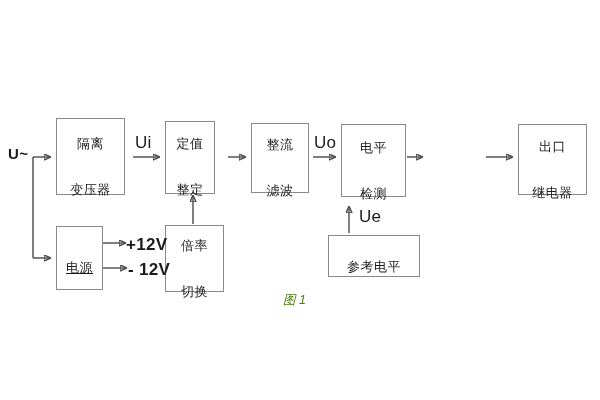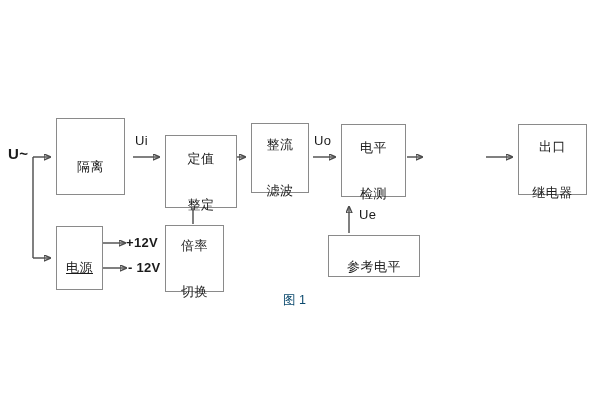--- a/index.html
+++ b/index.html
@@ -37,33 +37,34 @@
     color: #1b1b1b;
     letter-spacing: 0.5px;
   }
   .node .ln {
     display: block;
     white-space: nowrap;
     margin-top: 21px;
   }
   .label {
     position: absolute;
-    font-size: 13px;
+    font-size: 17px;
     color: #1b1b1b;
     white-space: nowrap;
     letter-spacing: 0.3px;
   }
   .label-bold {
     font-weight: bold;
   }
   .caption {
     position: absolute;
     font-size: 12.5px;
-    color: #0c4a6e;
+    color: #4d7c0f;
     white-space: nowrap;
+    font-style: italic;
   }
   svg.wires {
     position: absolute;
     left: 0;
     top: 0;
     width: 600px;
     height: 400px;
     pointer-events: none;
   }
   svg.wires line, svg.wires path {
@@ -104,23 +105,24 @@
 
     <line x1="349" y1="233" x2="349" y2="207" marker-end="url(#arrowhead)"></line>
 
     <line x1="103" y1="243" x2="125" y2="243" marker-end="url(#arrowhead)"></line>
 
     <line x1="103" y1="268" x2="126" y2="268" marker-end="url(#arrowhead)"></line>
   </svg>
 
   <div class="node" style="left:56px; top:118px; width:69px; height:77px;">
     <span class="ln">隔离</span>
+    <span class="ln">变压器</span>
   </div>
 
-  <div class="node" style="left:165px; top:135px; width:72px; height:73px;">
+  <div class="node" style="left:165px; top:121px; width:50px; height:73px;font-family:Liberation Mono, monospace;">
     <span class="ln">定值</span>
     <span class="ln">整定</span>
   </div>
 
   <div class="node" style="left:251px; top:123px; width:58px; height:70px;">
     <span class="ln">整流</span>
     <span class="ln">滤波</span>
   </div>
 
   <div class="node" style="left:341px; top:124px; width:65px; height:73px;">

